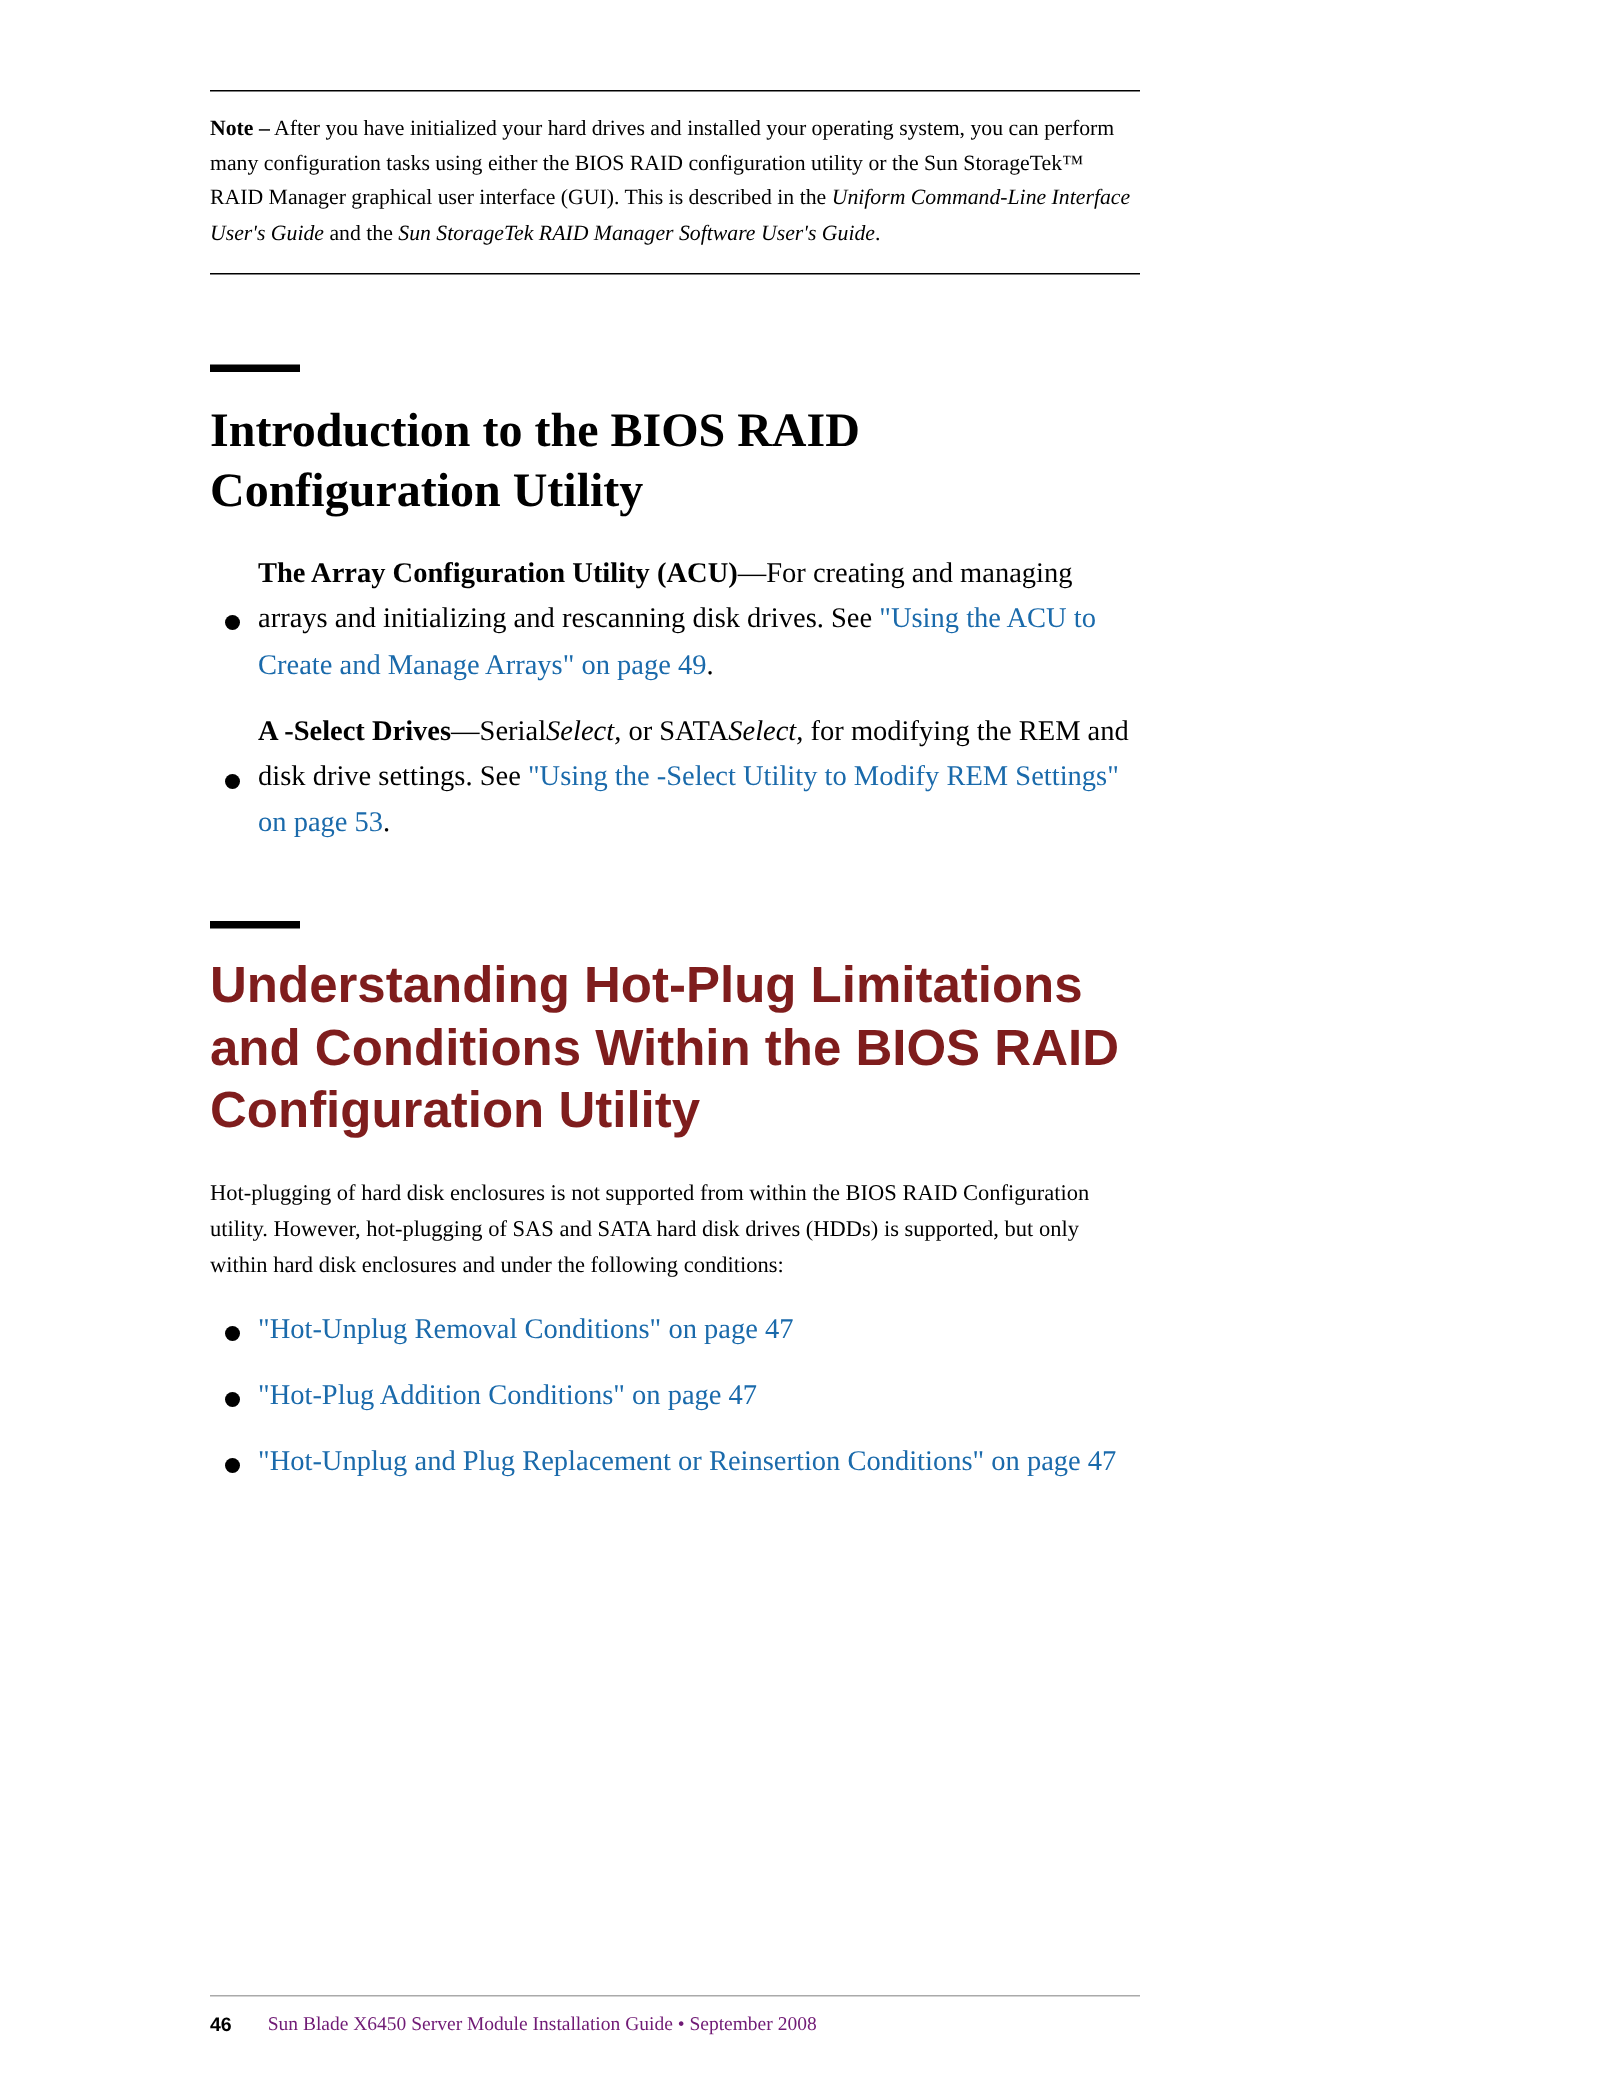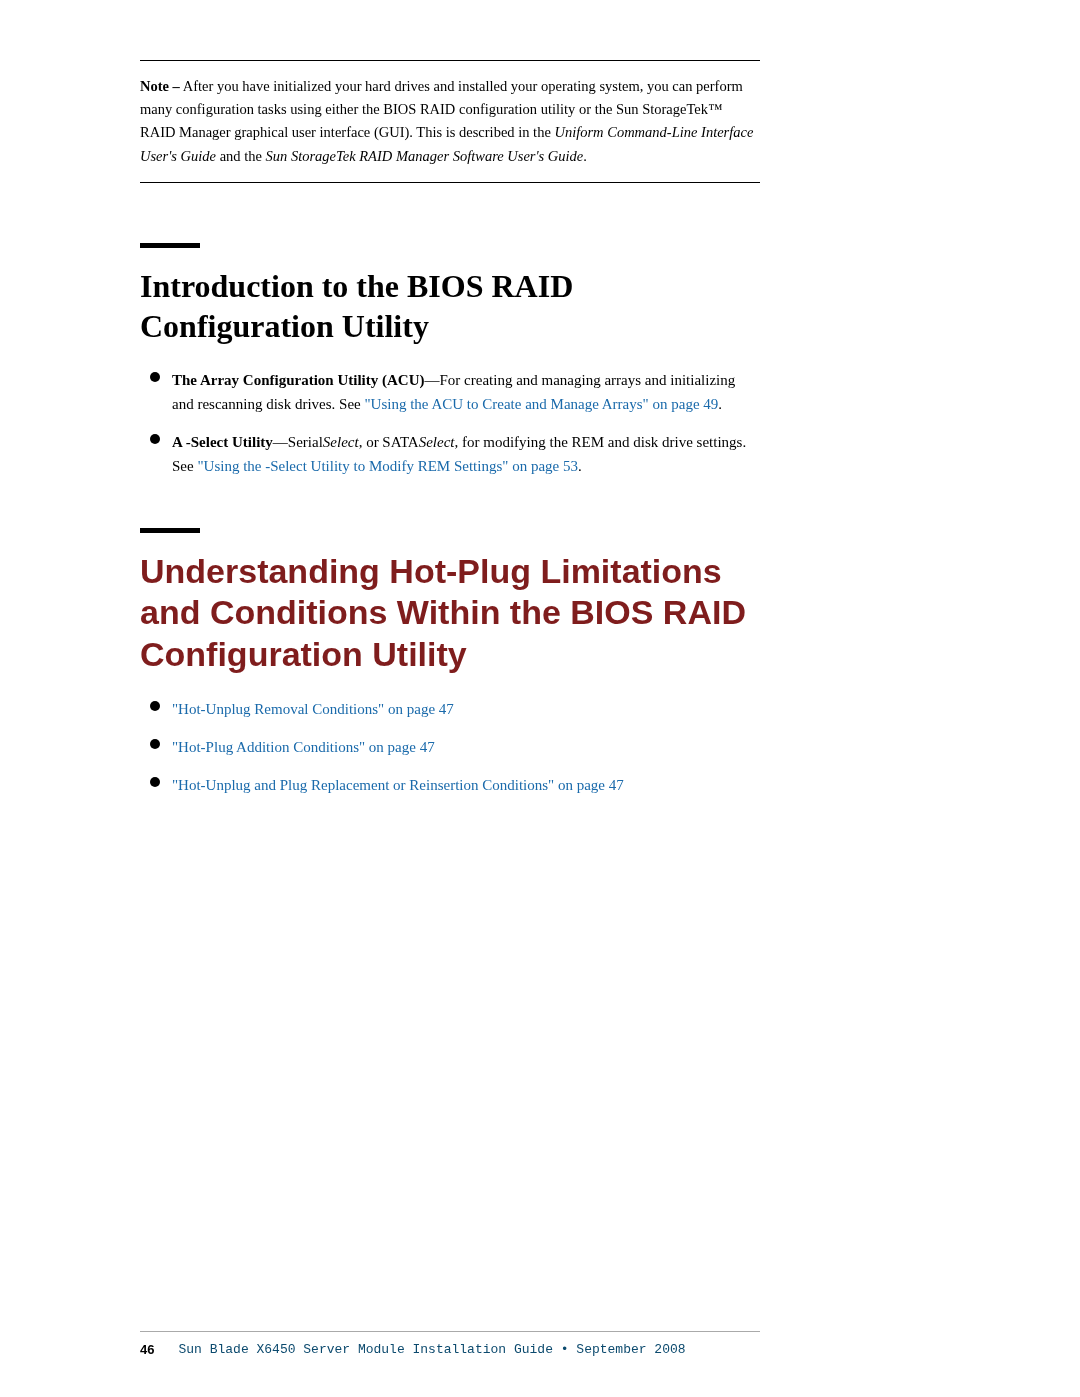--- a/index.html
+++ b/index.html
@@ -61,23 +61,23 @@
     }
 
     .bullet-list {
       list-style: none;
       padding: 0;
       margin: 0 0 0 10px;
     }
 
     .bullet-list li {
       display: flex;
-      align-items: flex-start;
+      align-items: center;
       margin-bottom: 14px;
-      font-size: 15px;
+      font-size: 19px;
       line-height: 1.6;
     }
 
     .bullet-list li .bullet-icon {
       margin-right: 12px;
       margin-top: 4px;
       flex-shrink: 0;
       width: 10px;
       height: 10px;
       background: #000;
@@ -123,23 +123,23 @@
     }
 
     .footer-page-number {
       font-family: Arial, Helvetica, sans-serif;
       font-size: 13px;
       font-weight: bold;
       margin-right: 24px;
     }
 
     .footer-text {
-      font-family: Liberation Mono, monospace;
+      font-family: Liberation Serif, serif;
       font-size: 13px;
-      color: #0c4a6e;
+      color: #701a75;
       text-align: right;
     }
 
     em {
       font-style: italic;
     }
 
     strong {
       font-weight: bold;
     }
@@ -163,30 +163,31 @@
       <li>
         <span class="bullet-icon"></span>
         <span class="bullet-content">
           <strong>The Array Configuration Utility (ACU)</strong>—For creating and managing arrays and initializing and rescanning disk drives. See <a class="link-text" href="#">"Using the ACU to Create and Manage Arrays" on page 49</a>.
         </span>
       </li>
 
       <li>
         <span class="bullet-icon"></span>
         <span class="bullet-content">
-          <strong>A -Select Utility</strong>—Serial<em>Select</em>, or SATA<em>Select</em>, for modifying the REM and disk drive settings. See <a class="link-text" href="#">"Using the -Select Utility to Modify REM Settings" on page 53</a>.
+          <strong>A -Select Drives</strong>—Serial<em>Select</em>, or SATA<em>Select</em>, for modifying the REM and disk drive settings. See <a class="link-text" href="#">"Using the -Select Utility to Modify REM Settings" on page 53</a>.
         </span>
       </li>
 
     </ul>
   </div>
 
   <div class="section-block second-section">
     <div class="section-rule"></div>
     <h1 class="section-title-large">Understanding Hot-Plug Limitations and Conditions Within the BIOS RAID Configuration Utility</h1>
+    <p class="section-intro">Hot-plugging of hard disk enclosures is not supported from within the BIOS RAID Configuration utility. However, hot-plugging of SAS and SATA hard disk drives (HDDs) is supported, but only within hard disk enclosures and under the following conditions:</p>
     <ul class="bullet-list">
 
       <li>
         <span class="bullet-icon"></span>
         <span class="bullet-content">
           <a class="link-text" href="#">"Hot-Unplug Removal Conditions" on page 47</a>
         </span>
       </li>
 
       <li>

